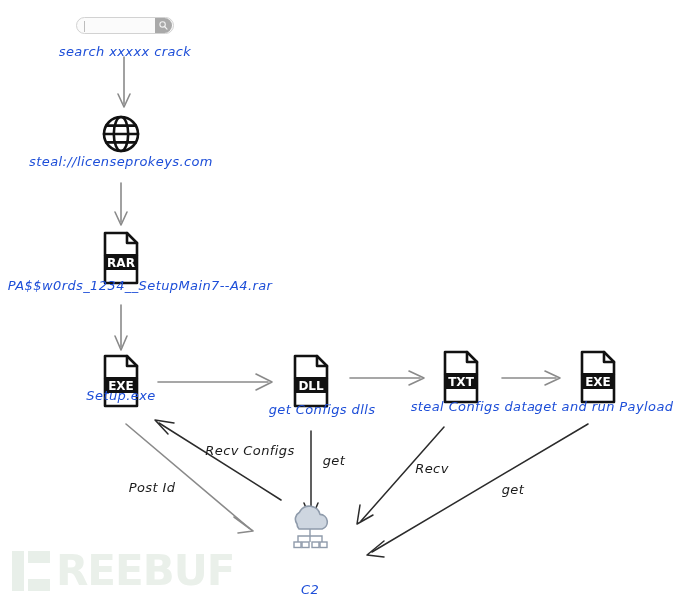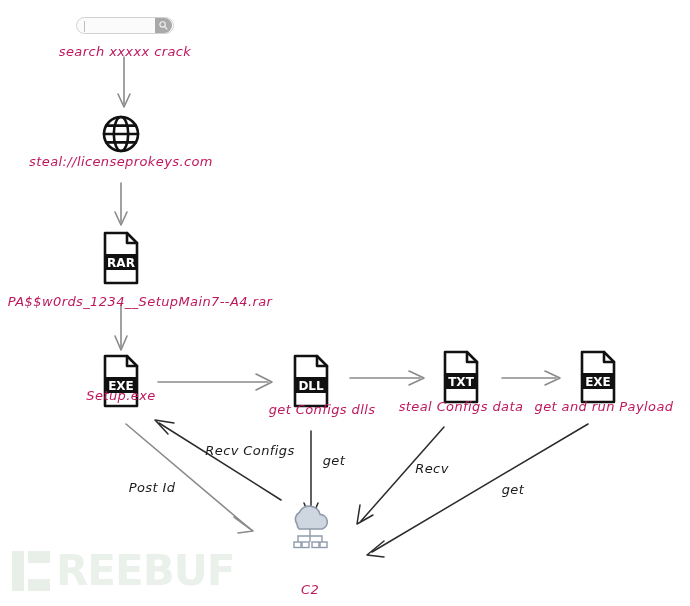--- a/index.html
+++ b/index.html
@@ -25,21 +25,21 @@
     position: absolute;
     display: flex;
     flex-direction: column;
     align-items: center;
     transform: translateX(-50%);
   }
   .node-label {
     margin-top: 4px;
     font-family: "DejaVu Sans", sans-serif;
     font-size: 13px;
-    color: #be185d;
+    color: #1d4ed8;
     white-space: nowrap;
     letter-spacing: 0.4px;
     font-style: italic;
   }
   .edge-label {
     position: absolute;
     font-family: "DejaVu Sans", sans-serif;
     font-size: 13px;
     color: #1b1b1b;
     white-space: nowrap;
@@ -268,33 +268,33 @@
 </svg>
 
 <div class="node" style="left:125px; top:40px;">
   <span class="node-label">search xxxxx crack</span>
 </div>
 
 <div class="node" style="left:121px; top:150px;">
   <span class="node-label">steal://licenseprokeys.com</span>
 </div>
 
-<div class="node" style="left:140px; top:290px;align-items:center;">
+<div class="node" style="left:140px; top:274px;align-items:center;">
   <span class="node-label">PA$$w0rds_1234__SetupMain7--A4.rar</span>
 </div>
 
 <div class="node" style="left:121px; top:384px;">
   <span class="node-label">Setup.exe</span>
 </div>
 
 <div class="node" style="left:322px; top:398px;">
   <span class="node-label">get Configs dlls</span>
 </div>
 
-<div class="node" style="left:461px; top:395px;text-align:right;">
+<div class="node" style="left:473px; top:395px;text-align:right;">
   <span class="node-label">steal Configs data</span>
 </div>
 
 <div class="node" style="left:604px; top:395px;">
   <span class="node-label">get and run Payload</span>
 </div>
 
 <div class="node" style="left:310px; top:578px;">
   <span class="node-label">C2</span>
 </div>

